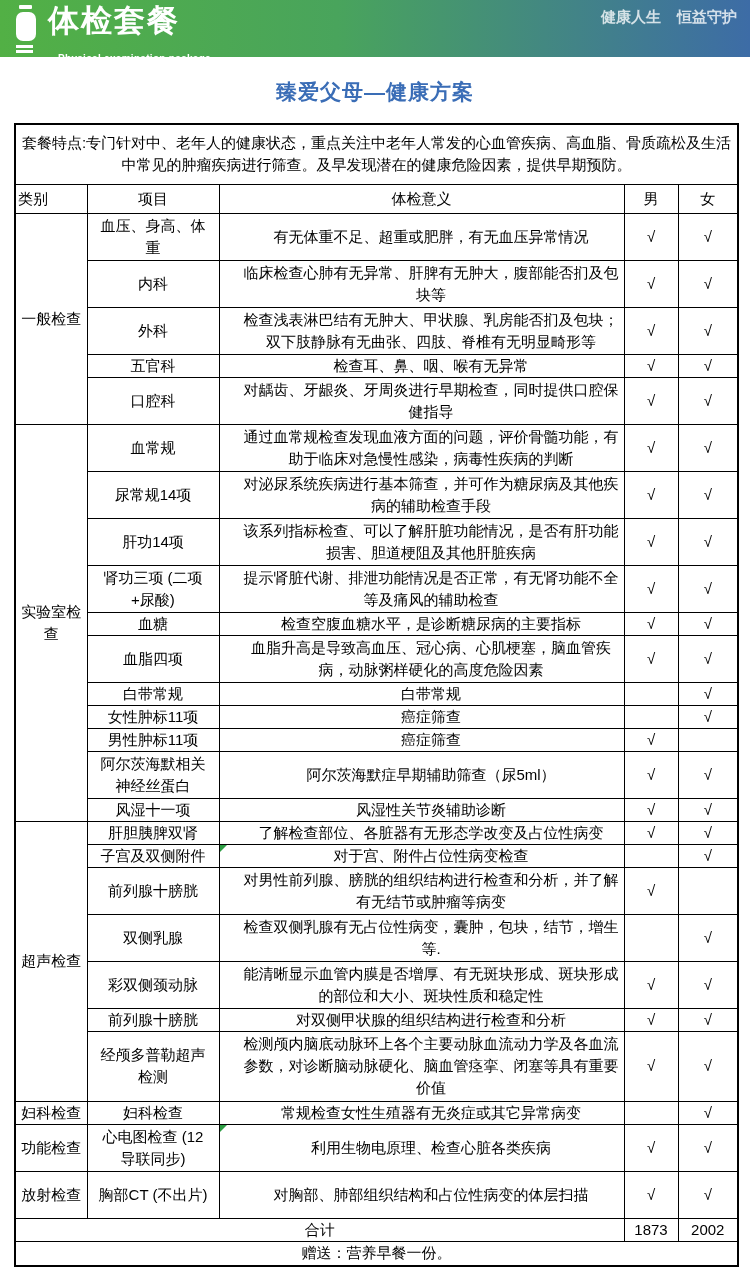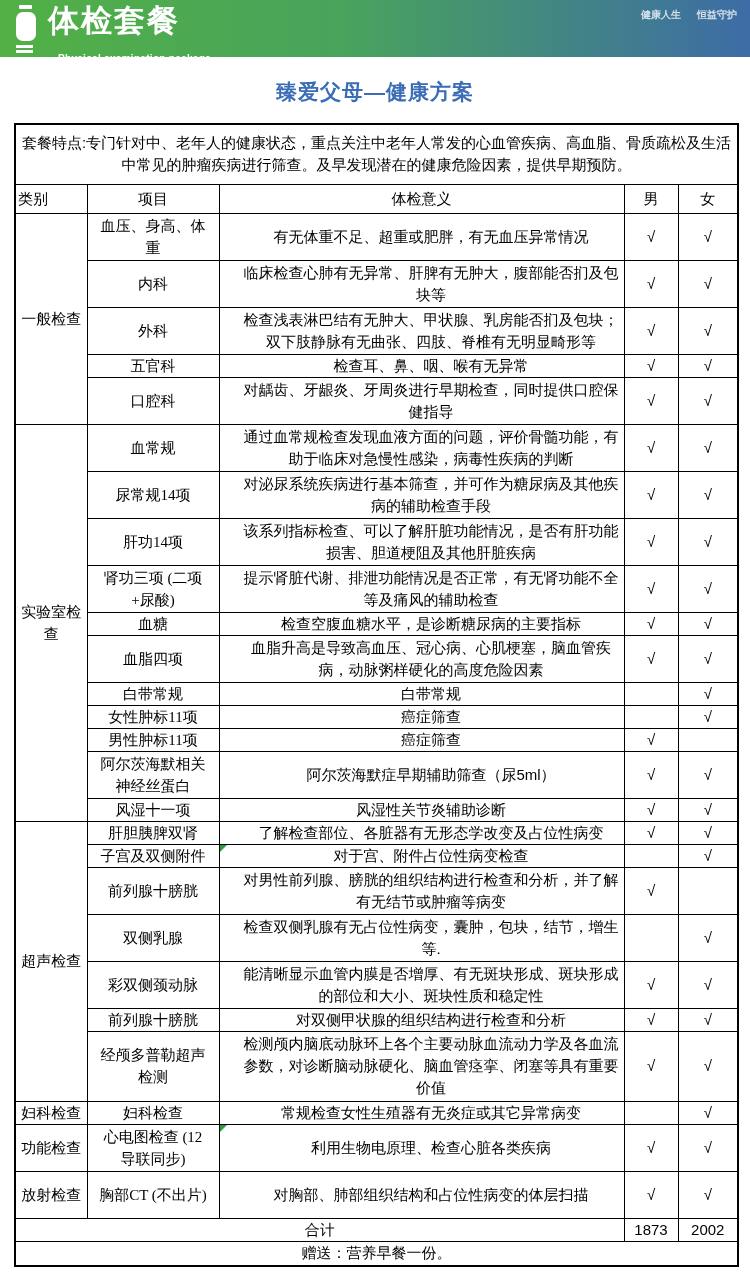--- a/index.html
+++ b/index.html
@@ -24,21 +24,21 @@
   .logo-title{
     position:absolute;left:48px;top:2px;
     font-size:31px;font-weight:bold;color:#fff;letter-spacing:2px;line-height:38px;
   }
   .logo-subtitle{
     position:absolute;left:58px;top:53px;
     font-size:10px;font-weight:bold;color:#fff;letter-spacing:0.3px;
   }
   .tagline{
     position:absolute;right:13px;top:8px;
-    font-size:10px;color:rgba(255,255,255,0.78);font-weight:bold;
+    font-size:15px;color:rgba(255,255,255,0.78);font-weight:bold;
   }
   .tagline span{margin-left:16px;}
   
   .page-title{
     margin:21px 0 17px 0;
     text-align:center;
     font-size:21px;font-weight:bold;color:#3a6db6;letter-spacing:1px;
   }
   
   .tbl-wrap{margin:0 0 0 14px;width:723px;}
@@ -54,21 +54,21 @@
     font-weight:normal;
     overflow:hidden;
     word-break:break-all;
   }
   tr.intro-row{height:60px;}
   tr.head-row{height:29px;margin-top:33px;}
   tr.r1{height:23px;}
   tr.r2{height:47px;}
   tr.r3{height:70px;}
   .th-category{text-align:left;padding-left:2px;}
-  td.item-cell{padding:0 9px;font-family:Liberation Serif, serif;}
+  td.item-cell{padding:0 9px;}
   td.meaning-cell{position:relative;padding-left:21px;}
   .note-tri{
     position:absolute;left:0;top:0;width:0;height:0;
     border-top:7px solid #2e9e44;border-right:7px solid transparent;
   }
   .gift-row td{height:23px;}
 </style>
 </head>
 <body>
 

